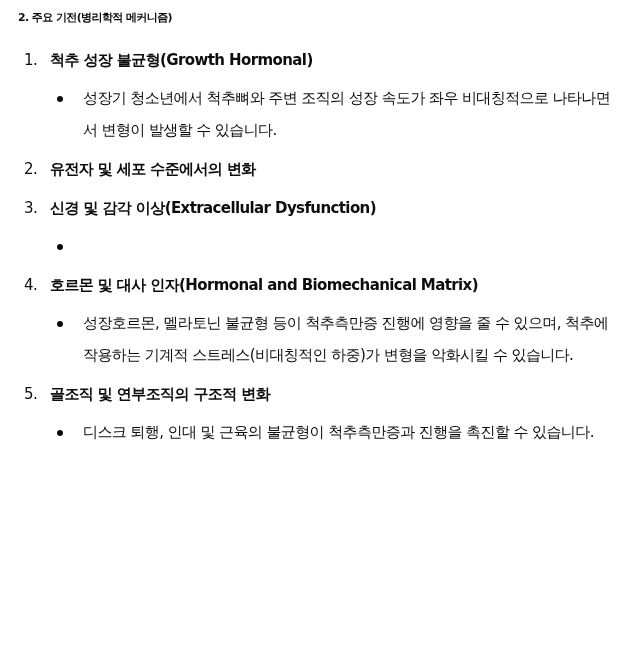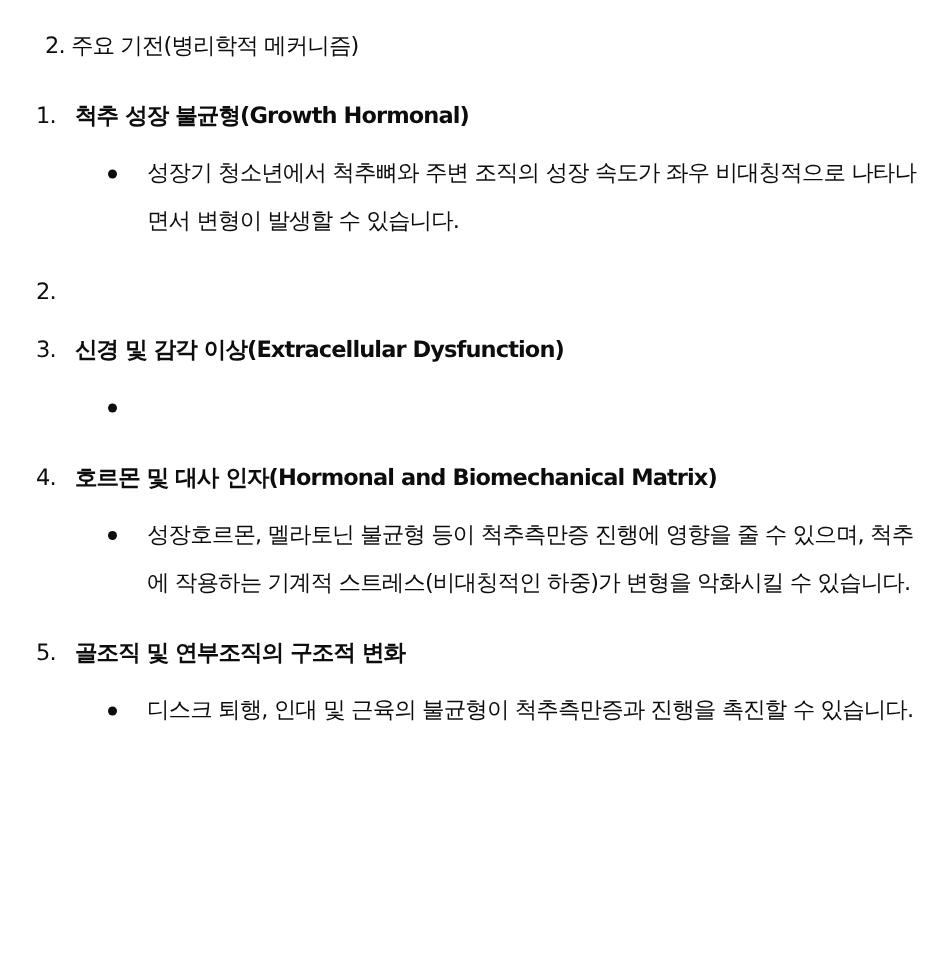--- a/index.html
+++ b/index.html
@@ -14,23 +14,23 @@
       font-family: "DejaVu Sans", "Liberation Sans", sans-serif;
       color: #0d0d0d;
       font-size: 15px;
       letter-spacing: -0.6px;
     }
     .doc {
       position: relative;
       padding: 0 0 0 18px;
     }
     .heading {
-      font-weight: normal;
-      font-size: 15px;
-      margin: 12px;
+      font-weight: bold;
+      font-size: 11px;
+      margin: 0;
       padding-top: 7px;
       line-height: 22px;
       height: 30px;
     }
     .intro {
       margin: 0;
       line-height: 32px;
       width: 600px;
       padding-top: 2px;
     }
@@ -54,21 +54,21 @@
     .mech-num {
       width: 26px;
       flex: 0 0 26px;
       font-weight: normal;
     }
     .mech-title {
       font-weight: bold;
     }
     .sub-list {
       list-style: none;
-      margin: 15px;
+      margin: 0;
       padding: 0;
       margin-top: 6px;
     }
     .sub-item {
       display: flex;
       align-items: flex-start;
       padding-left: 37px;
       line-height: 32px;
     }
     .bullet {
@@ -107,20 +107,21 @@
         <li class="sub-item">
           <span class="bullet"></span>
           <span class="sub-text">성장기 청소년에서 척추뼈와 주변 조직의 성장 속도가 좌우 비대칭적으로 나타나면서 변형이 발생할 수 있습니다.</span>
         </li>
       </ul>
     </li>
 
     <li class="mech-item">
       <div class="mech-title-row">
         <span class="mech-num">2.</span>
+        <span class="mech-title">유전자 및 세포 수준에서의 변화</span>
       </div>
     </li>
 
     <li class="mech-item">
       <div class="mech-title-row">
         <span class="mech-num">3.</span>
         <span class="mech-title">신경 및 감각 이상(Extracellular Dysfunction)</span>
       </div>
       <ul class="sub-list">
         <li class="sub-item">

